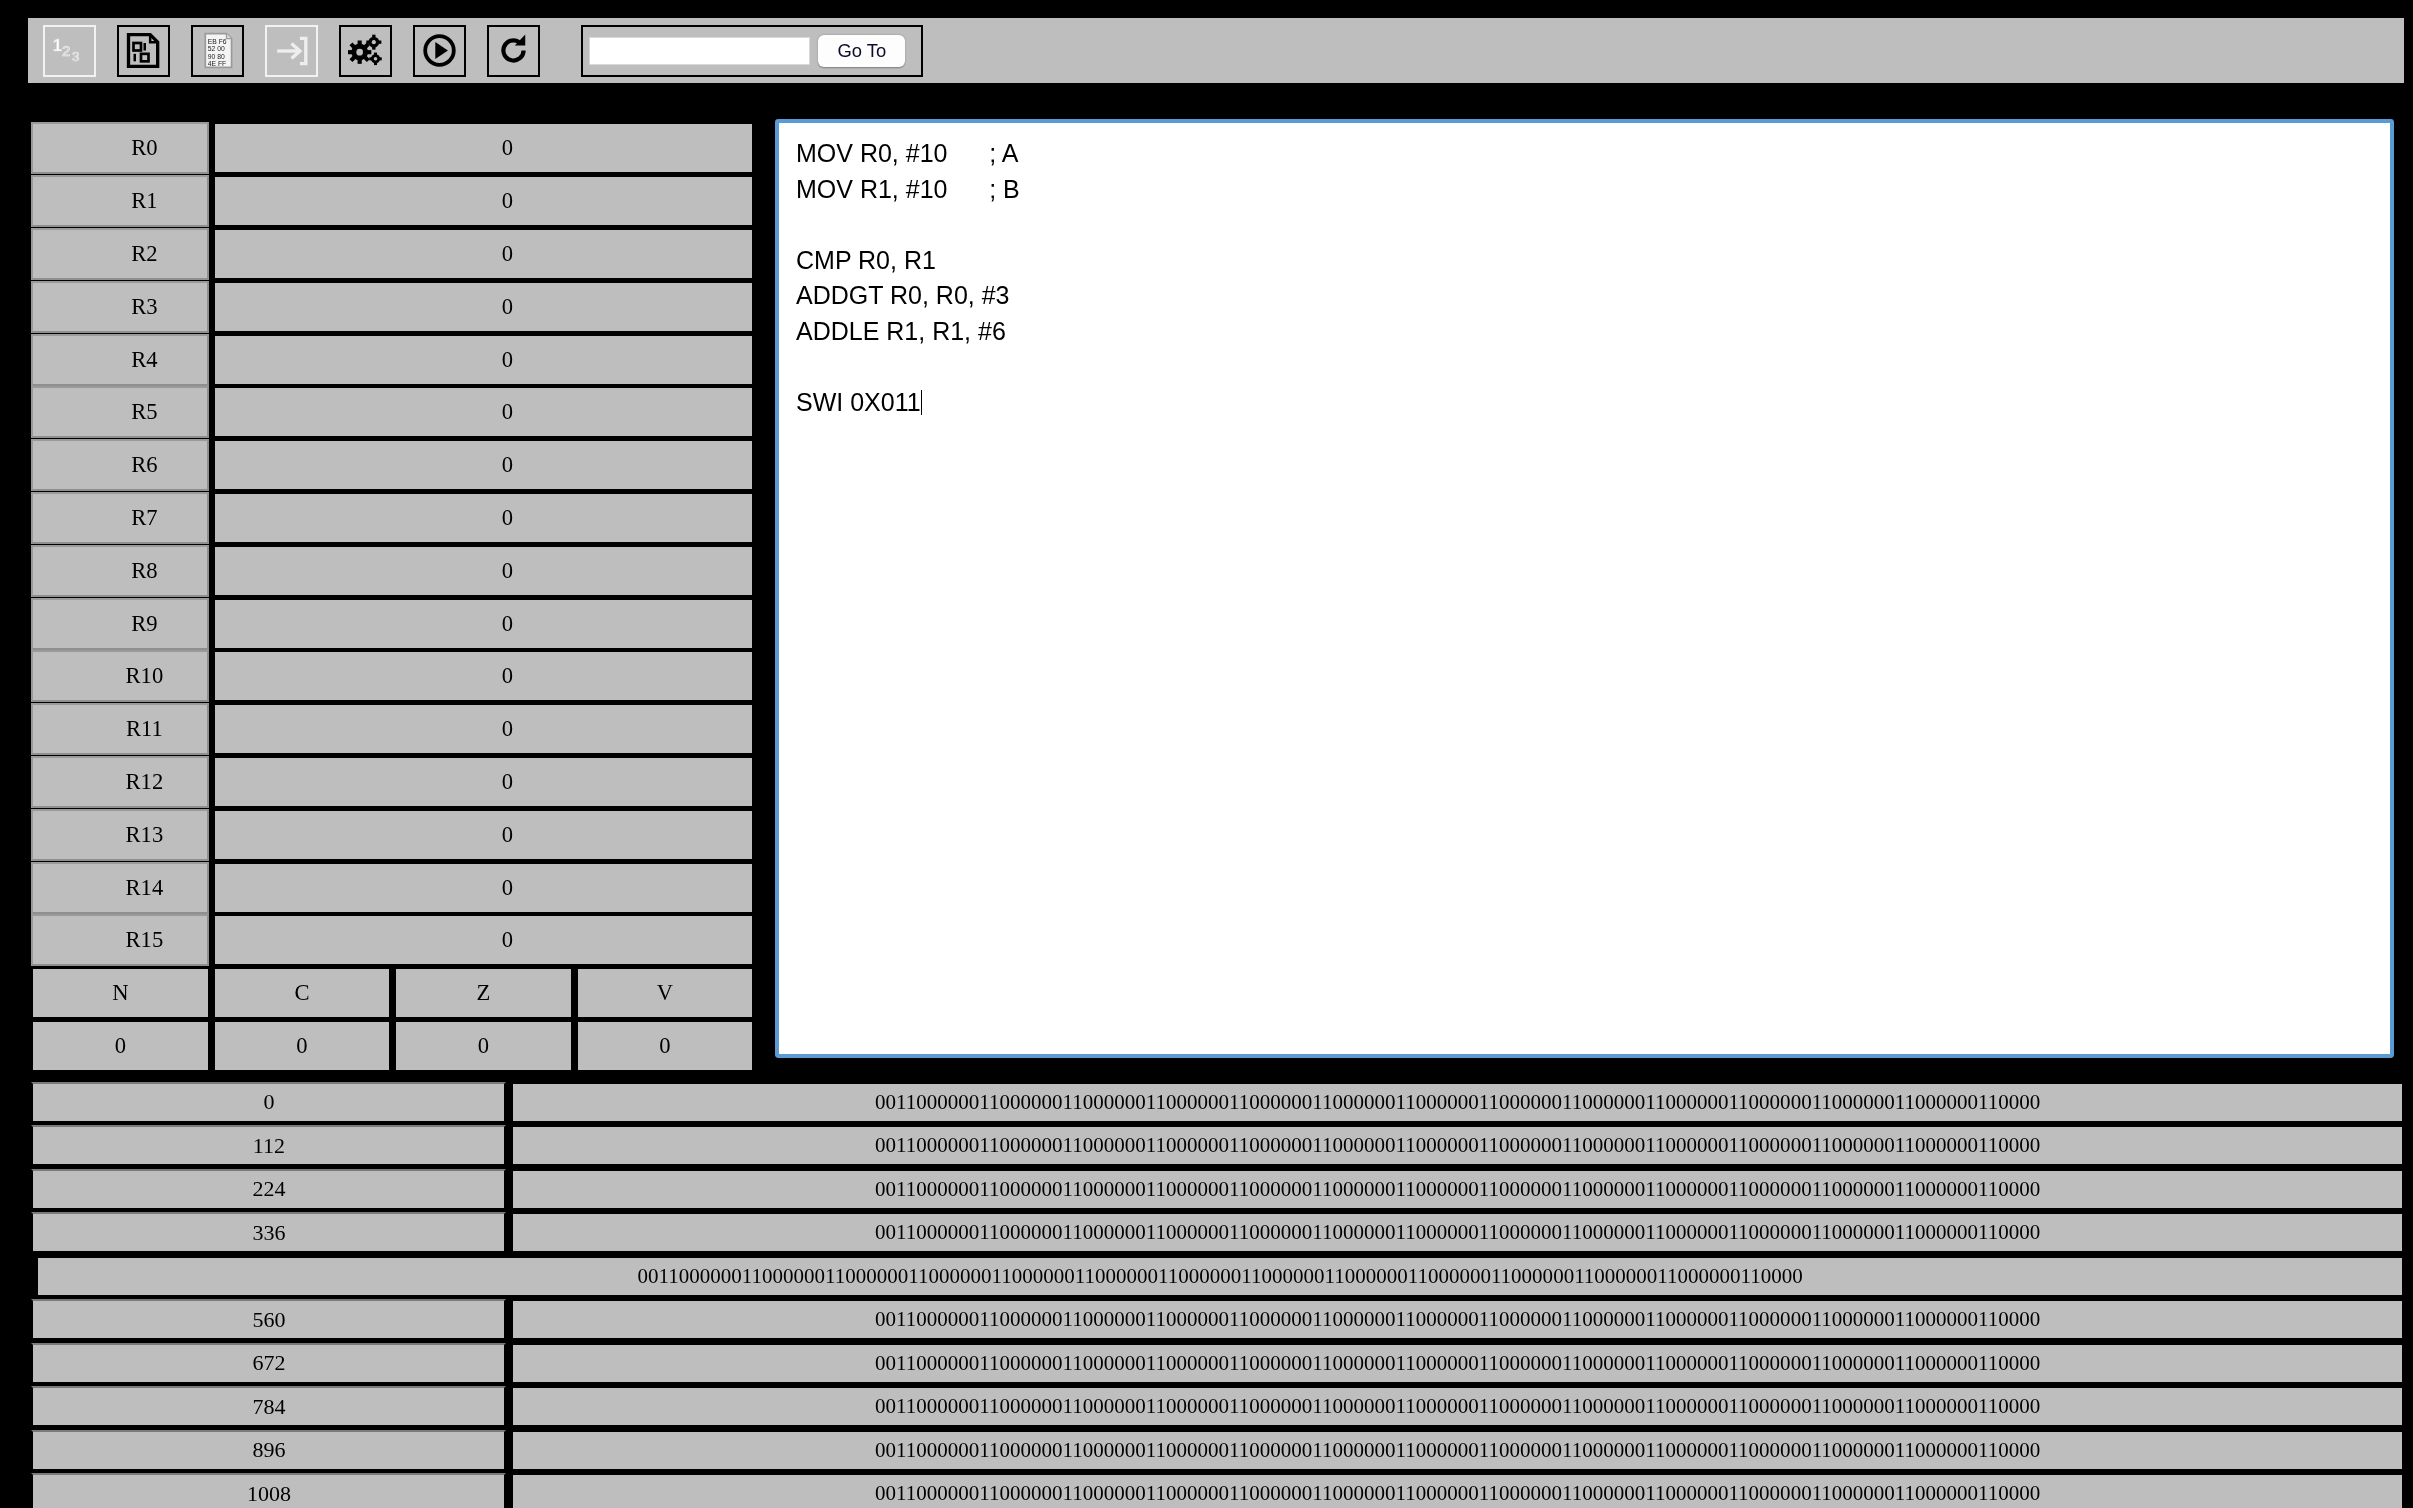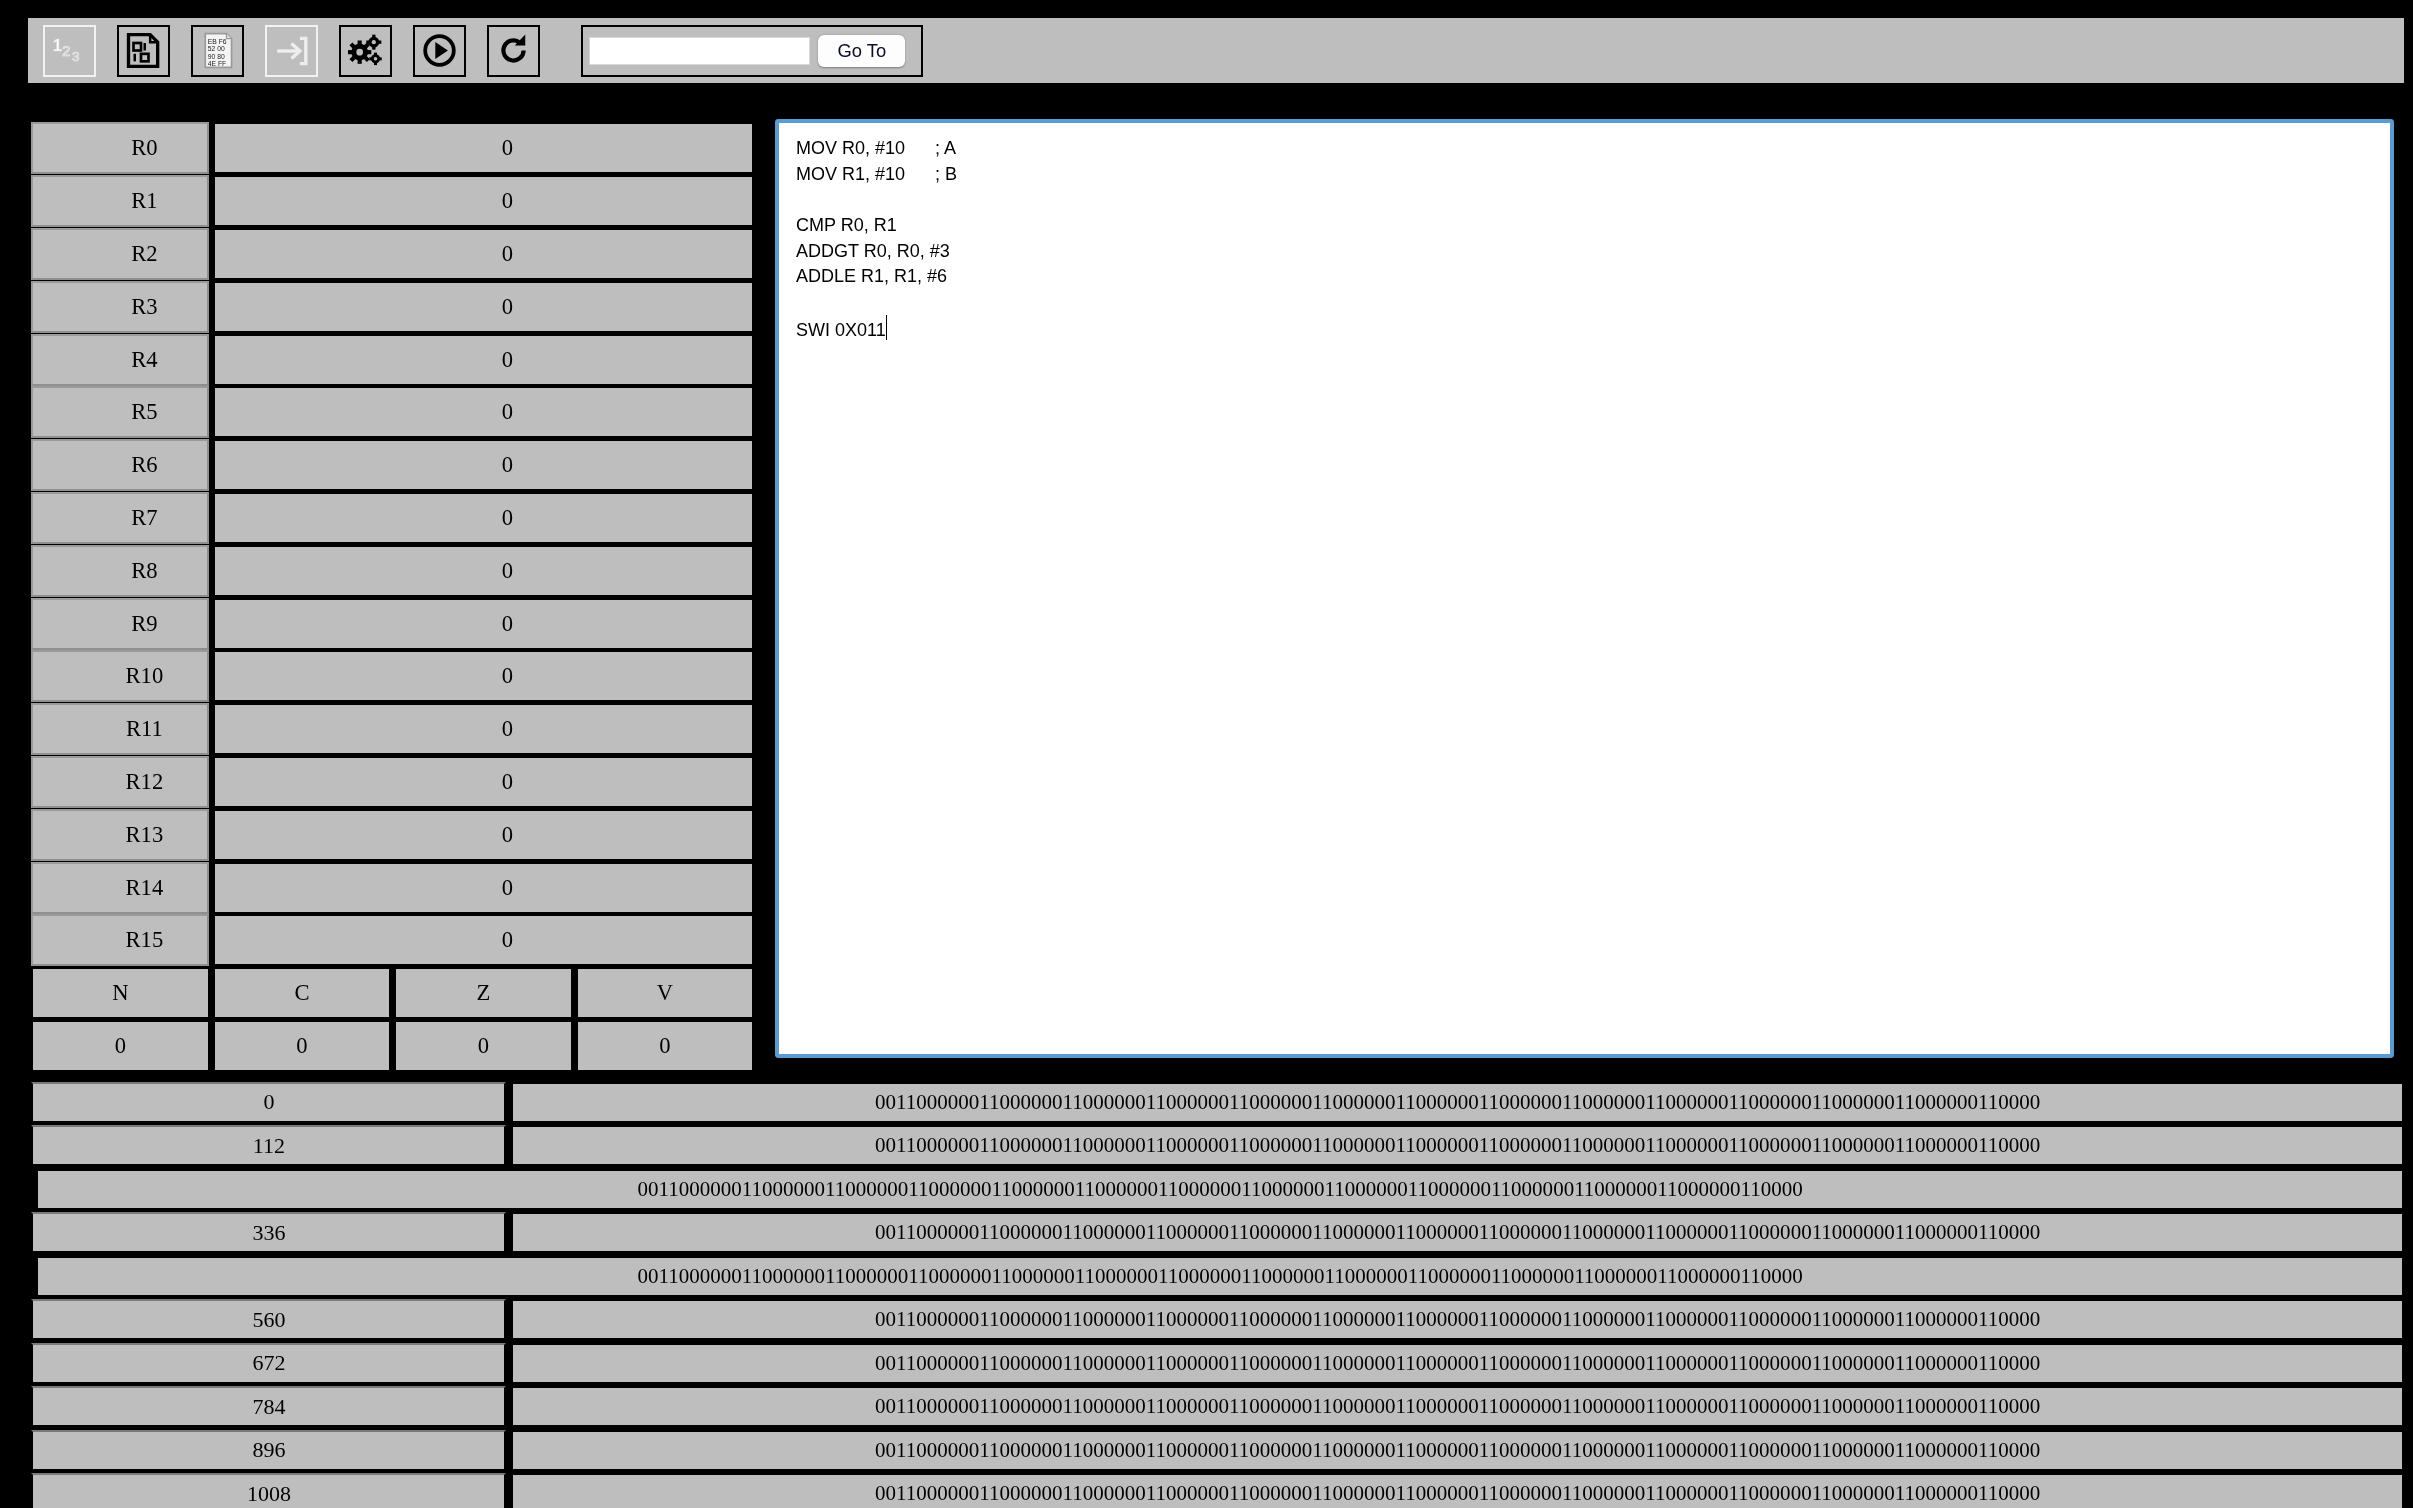--- a/index.html
+++ b/index.html
@@ -166,21 +166,21 @@
     background: #ffffff;
     box-sizing: border-box;
     overflow: hidden;
   }
   #editor {
     width: 100%;
     height: 100%;
     box-sizing: border-box;
     padding: 13.4px 17px;
     font-family: "Liberation Sans", sans-serif;
-    font-size: 18px;
+    font-size: 25px;
     line-height: 1.42;
     color: #000000;
     white-space: pre;
     outline: none;
     overflow: auto;
   }
   .caret {
     display: inline-block;
     width: 1.7px;
     height: 25px;
@@ -457,20 +457,21 @@
           <span class="mem-word">00110000</span>
           <span class="mem-word">00110000</span>
           <span class="mem-word">00110000</span>
           <span class="mem-word">00110000</span>
           <span class="mem-word">00110000</span>
           <span class="mem-word">00110000</span>
           <span class="mem-word">00110000</span>
         </div>
       </div>
       <div class="mem-row">
+        <div class="mem-addr">224</div>
         <div class="mem-data">
           <span class="mem-word">00110000</span>
           <span class="mem-word">00110000</span>
           <span class="mem-word">00110000</span>
           <span class="mem-word">00110000</span>
           <span class="mem-word">00110000</span>
           <span class="mem-word">00110000</span>
           <span class="mem-word">00110000</span>
           <span class="mem-word">00110000</span>
           <span class="mem-word">00110000</span>

